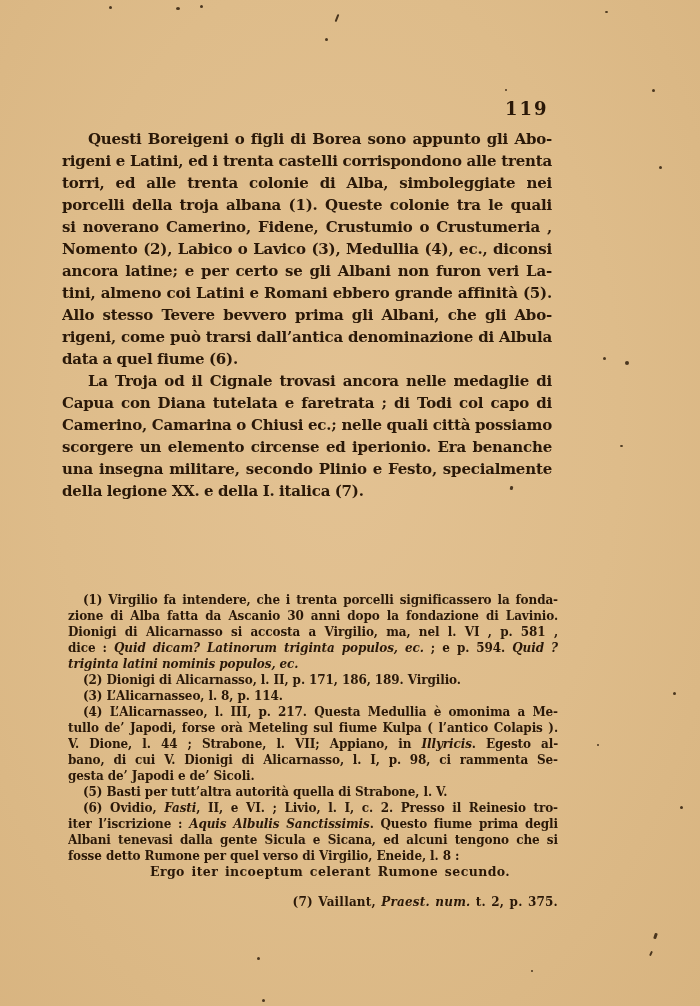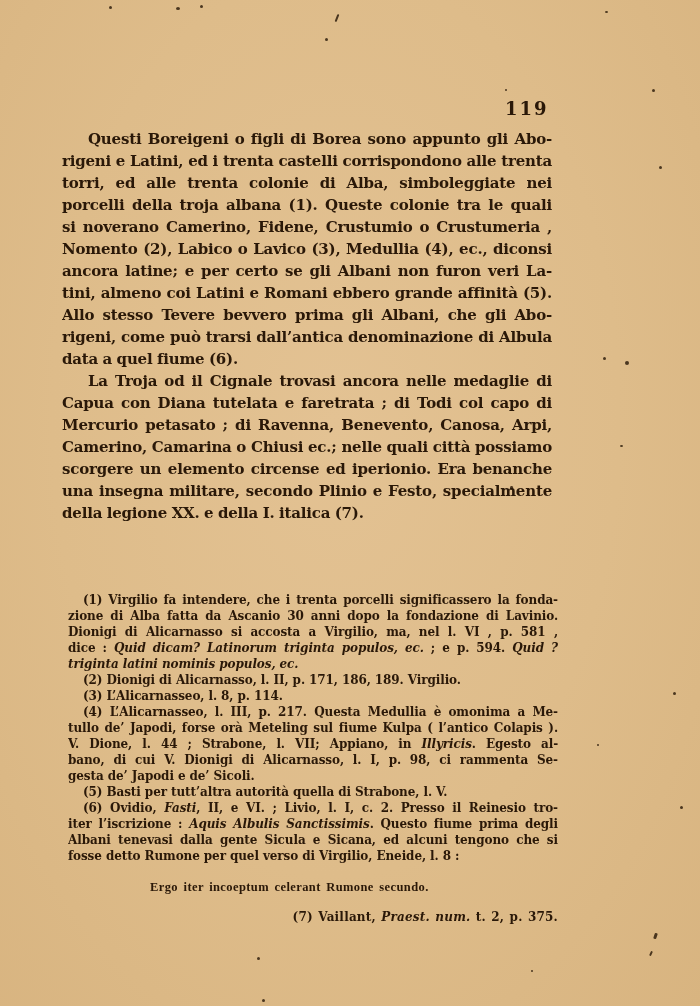--- a/index.html
+++ b/index.html
@@ -28,21 +28,21 @@
     letter-spacing:-0.2px;word-spacing:-0.5px;
   }
   .b-para .line.ind{text-indent:26px;}
 
   .b-note .line{
     font-size:12px;line-height:16px;height:16px;
     letter-spacing:-0.1px;
   }
   .b-note .line.ind{text-indent:15px;}
 
-  .b-quote{margin-top:15px;font-family:Liberation Serif, serif;}
+  .b-quote{}
   .b-quote .line{
     font-size:12.5px;line-height:16px;height:16px;
     text-indent:82px;letter-spacing:0.4px;word-spacing:2px;
   }
   .b-note7{margin-top:14px;}
   .b-note7 .line{
     font-size:12px;line-height:16px;height:16px;
     letter-spacing:0.2px;word-spacing:1px;
   }
   .b-note7 .line.ind{text-indent:15px;text-align:right;}
@@ -86,21 +86,20 @@
         <div class="line"><span>Nomento (2), Labico o Lavico (3), Medullia (4), ec., diconsi</span></div>
         <div class="line"><span>ancora latine; e per certo se gli Albani non furon veri La-</span></div>
         <div class="line"><span>tini, almeno coi Latini e Romani ebbero grande affinità (5).</span></div>
         <div class="line"><span>Allo stesso Tevere bevvero prima gli Albani, che gli Abo-</span></div>
         <div class="line"><span>rigeni, come può trarsi dall’antica denominazione di Albula</span></div>
         <div class="line nj"><span>data a quel fiume (6).</span></div>
       </div>
       <div class="b-para">
         <div class="line ind"><span>La Troja od il Cignale trovasi ancora nelle medaglie di</span></div>
         <div class="line"><span>Capua con Diana tutelata e faretrata ; di Todi col capo di</span></div>
-        <div class="line"><span>Mercurio petasato ; di Ravenna, Benevento, Canosa, Arpi,</span></div>
         <div class="line"><span>Camerino, Camarina o Chiusi ec.; nelle quali città possiamo</span></div>
         <div class="line"><span>scorgere un elemento circense ed iperionio. Era benanche</span></div>
         <div class="line"><span>una insegna militare, secondo Plinio e Festo, specialmente</span></div>
         <div class="line nj"><span>della legione XX. e della I. italica (7).</span></div>
       </div>
     </div>
   <div id="footnotes">
       <div class="b-note">
         <div class="line ind"><span>(1) Virgilio fa intendere, che i trenta porcelli significassero la fonda-</span></div>
         <div class="line"><span>zione di Alba fatta da Ascanio 30 anni dopo la fondazione di Lavinio.</span></div>

